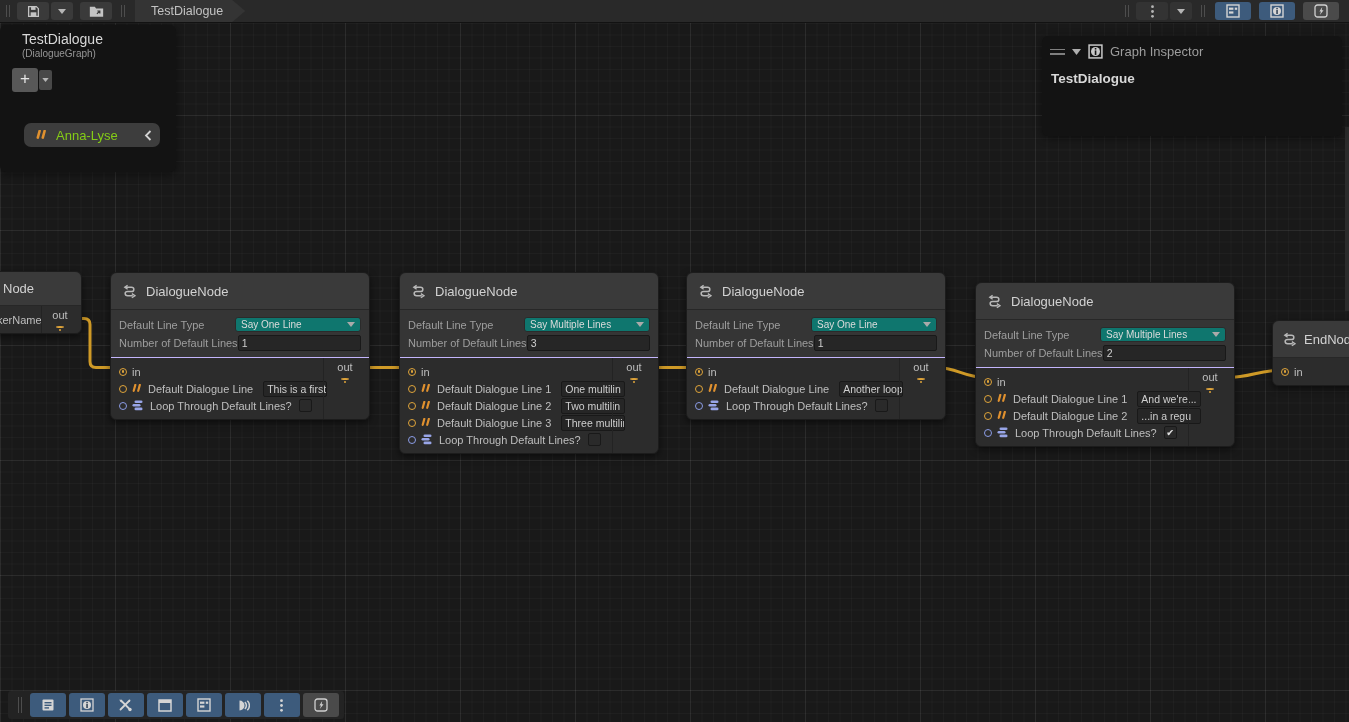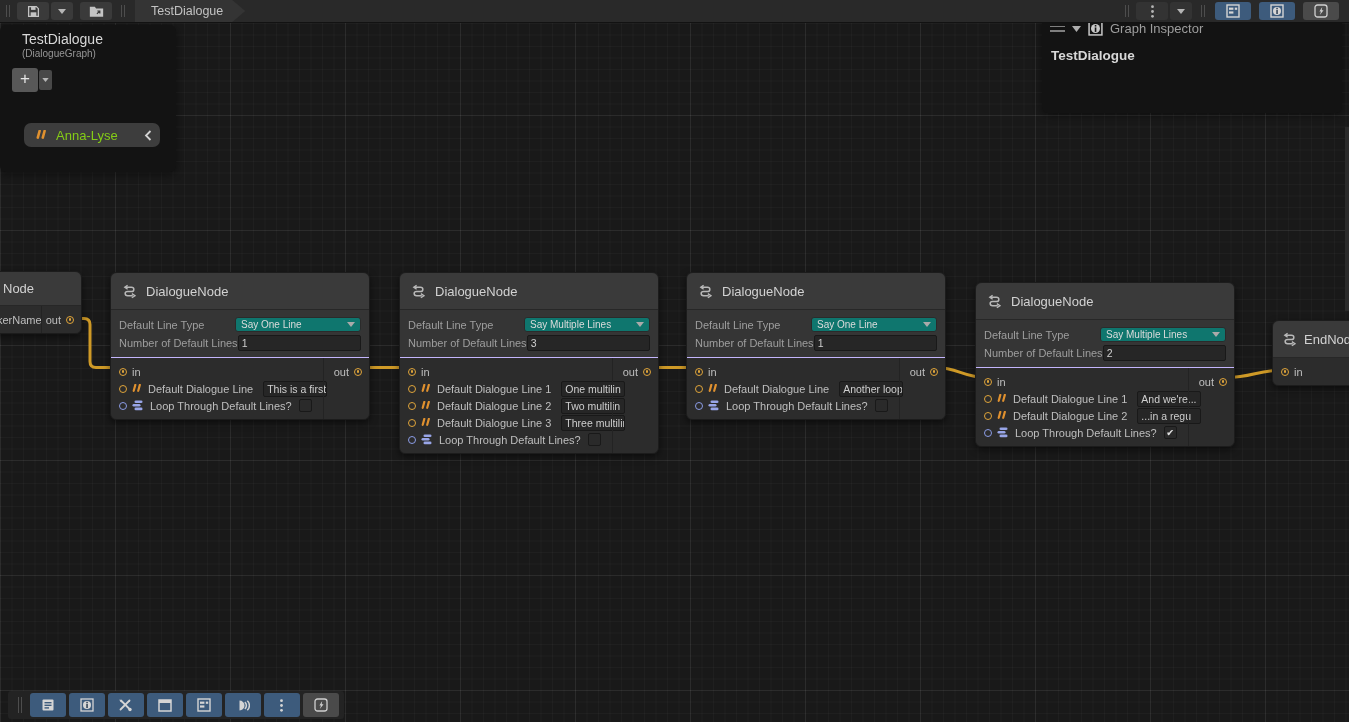--- a/index.html
+++ b/index.html
@@ -50,21 +50,21 @@
   .prop-row{display:flex;align-items:center;justify-content:space-between;height:17px;padding:0 8px;margin:1px 0;}
   .plabel{color:#9e9e9e;font-size:11px;white-space:nowrap;}
   .dropdown{width:126px;height:15px;background:#0f766e;border:1px solid #2b2b2b;border-radius:3px;display:flex;align-items:center;justify-content:space-between;font-size:10px;color:#dbdbdb;padding:0 5px;box-sizing:border-box;cursor:pointer;white-space:nowrap;overflow:hidden;}
   .tfield{background:#262626;border:1px solid #191919;border-radius:2px;height:14px;line-height:14px;font-size:10.5px;color:#cfcfcf;padding:0 3px;overflow:hidden;white-space:nowrap;box-sizing:content-box;cursor:text;}
   .tfield.num{width:118px;}
   .tfield.line{width:56px;flex:none;}
   .node-ports{display:flex;background:#2c2c2c;border-radius:0 0 6px 6px;}
   .ports-in{flex:1;padding:5px 4px 5px 8px;min-width:0;}
   .ports-out{width:46px;border-left:1px solid #232323;padding:5px 7px 5px 4px;box-sizing:border-box;}
   .port-row{display:flex;align-items:center;height:17px;gap:5px;white-space:nowrap;}
-  .port-row.out{justify-content:flex-end;}
+  .port-row.out{justify-content:flex-end;flex-direction:column;}
   .port-label{color:#bfbfbf;font-size:11px;}
   .port{width:8px;height:8px;min-width:8px;border-radius:50%;border:1.5px solid #dfa43a;box-sizing:border-box;position:relative;cursor:crosshair;}
   .port.blue{border-color:#8b9ce6;}
   .port.connected::after{content:"";position:absolute;left:1.5px;top:1.5px;width:2.5px;height:2.5px;border-radius:50%;background:#dfa43a;}
   .checkbox{width:11px;height:11px;background:#2a2a2a;border:1px solid #191919;border-radius:2px;margin-left:2px;cursor:pointer;color:#e2e2e2;font-size:9.5px;line-height:11px;text-align:center;}
   .checkbox.checked::after{content:"\2714";}
   .row-spacer{flex:1;}
   
   svg.edges{position:absolute;left:0;top:0;z-index:10;}
   svg.edges path{cursor:pointer;}
@@ -198,21 +198,21 @@
     </span>
     <span class="name">Anna-Lyse</span>
     <span class="icon">
       <svg width="8" height="11" viewBox="0 0 8 11">
           <path d="M6.5 1 L2 5.5 L6.5 10" stroke="#d2d2d2" stroke-width="1.8" fill="none"></path>
         </svg>
     </span>
   </div>
 </div>
 
-<div class="panel" style="left:1042px;top:13px;width:300px;height:100px;">
+<div class="panel" style="left:1042px;top:36px;width:300px;height:100px;">
   <div class="panel-header">
     <span class="drag-handle">
         <i></i>
         <i></i>
       </span>
     <span class="icon">
       <svg width="9" height="6" viewBox="0 0 9 6">
           <path d="M0 0 L9 0 L4.5 6 Z" fill="#aeaeae"></path>
         </svg>
     </span>

